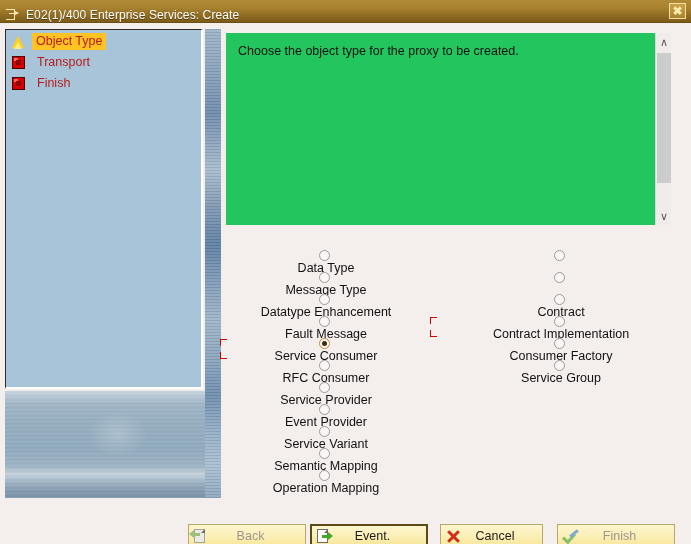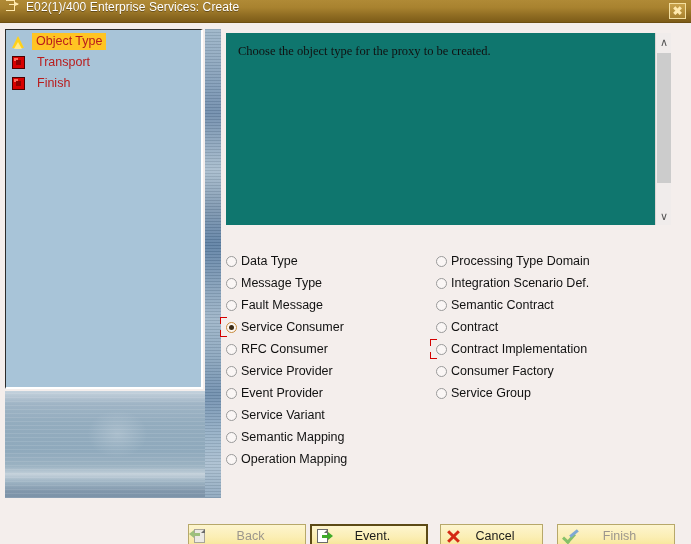--- a/index.html
+++ b/index.html
@@ -9,21 +9,21 @@
     font-family:"Liberation Sans", sans-serif;
     font-size:12px;color:#1a1a1a;
   }
   .window{position:relative;width:691px;height:544px;background:#f4eeec;}
 
   
   .titlebar{
     position:absolute;left:0;top:0;width:691px;height:22px;
     background:linear-gradient(to bottom,#b08a36 0%,#a8822f 35%,#8f6c22 70%,#7d5c18 100%);
     border-bottom:1px solid #6d4f13;
-    display:flex;align-items:flex-start;
+    display:flex;align-items:flex-end;
   }
   .title-icon{
     margin-left:6px;width:14px;height:13px;position:relative;flex:none;
   }
   .title-icon .bx{
     position:absolute;left:0;top:0;width:9px;height:11px;
     border:1px solid #ffe9ad;border-left:none;box-sizing:border-box;
   }
   .title-icon .ar{
     position:absolute;left:3px;top:4px;width:9px;height:1px;background:#ffe9ad;
@@ -101,22 +101,21 @@
       linear-gradient(to bottom,
         #9bb4c8 0%, #8fa8bf 6%, #7f9ab6 12%, #6e8bab 18%,
         #8aa3bb 24%, #a7bccd 30%, #7e97b0 38%, #5d7fa3 46%,
         #7f9bb6 54%, #9db4c8 62%, #8aa5bd 70%, #6e8dad 78%,
         #93aec5 86%, #aabfd0 93%, #8ca6bd 100%);
   }
 
   
   .instr{
     position:absolute;left:226px;top:33px;width:438px;height:192px;
-    background:#0f766e;
-    font-family:Liberation Serif, serif;
+    background:#22c55e;
   }
   .instr-text{
     padding:10px 12px;font-size:12.5px;color:#111;line-height:16px;
   }
   .scrollbar{
     position:absolute;left:655px;top:33px;width:16px;height:192px;
     background:#f0eceb;border-left:1px solid #dcd6d4;box-sizing:border-box;
   }
   .sb-arrow{
     position:absolute;left:0;width:16px;height:18px;
@@ -129,21 +128,21 @@
     position:absolute;left:1px;top:20px;width:14px;height:130px;
     background:#cccccc;cursor:pointer;
   }
 
   
   .radio-area{position:absolute;left:226px;top:250px;width:460px;height:250px;}
   .radio-col{position:absolute;top:0;}
   .col-left{left:0;width:200px;}
   .col-right{left:210px;width:250px;}
   .radio-row{
-    position:relative;display:flex;align-items:center;height:22px;cursor:pointer;
+    position:relative;display:flex;align-items:center;height:22px;cursor:pointer;flex-direction:column;
   }
   .rb{
     width:11px;height:11px;border-radius:50%;
     border:1px solid #9a9a9a;background:#faf6f5;box-sizing:border-box;
     margin-right:4px;flex:none;position:relative;
   }
   .radio-row.on .rb{border-color:#c78a3c;background:#fdf8f2;}
   .radio-row.on .rb:after{
     content:"";position:absolute;left:2px;top:2px;width:5px;height:5px;
     border-radius:50%;background:#3a2a14;
@@ -257,20 +256,24 @@
       <div class="radio-row">
         <div class="rb"></div>
         <div class="rlabel">Data Type</div>
       </div>
       <div class="radio-row">
         <div class="rb"></div>
         <div class="rlabel">Message Type</div>
       </div>
       <div class="radio-row">
         <div class="rb"></div>
+        <div class="rlabel">Datatype Enhancement</div>
+      </div>
+      <div class="radio-row">
+        <div class="rb"></div>
         <div class="rlabel">Fault Message</div>
       </div>
       <div class="radio-row on">
         <div class="focus-brackets">
             <span class="tl"></span>
             <span class="bl"></span>
           </div>
         <div class="rb"></div>
         <div class="rlabel">Service Consumer</div>
       </div>
@@ -296,29 +299,23 @@
       </div>
       <div class="radio-row">
         <div class="rb"></div>
         <div class="rlabel">Operation Mapping</div>
       </div>
     </div>
 
     <div class="radio-col col-right">
       <div class="radio-row">
         <div class="rb"></div>
-        <div class="rlabel">Processing Type Domain</div>
-      </div>
-      <div class="radio-row">
-        <div class="rb"></div>
-        <div class="rlabel">Integration Scenario Def.</div>
-      </div>
-      <div class="radio-row">
-        <div class="rb"></div>
-        <div class="rlabel">Semantic Contract</div>
+      </div>
+      <div class="radio-row">
+        <div class="rb"></div>
       </div>
       <div class="radio-row">
         <div class="rb"></div>
         <div class="rlabel">Contract</div>
       </div>
       <div class="radio-row">
         <div class="focus-brackets">
             <span class="tl"></span>
             <span class="bl"></span>
           </div>

